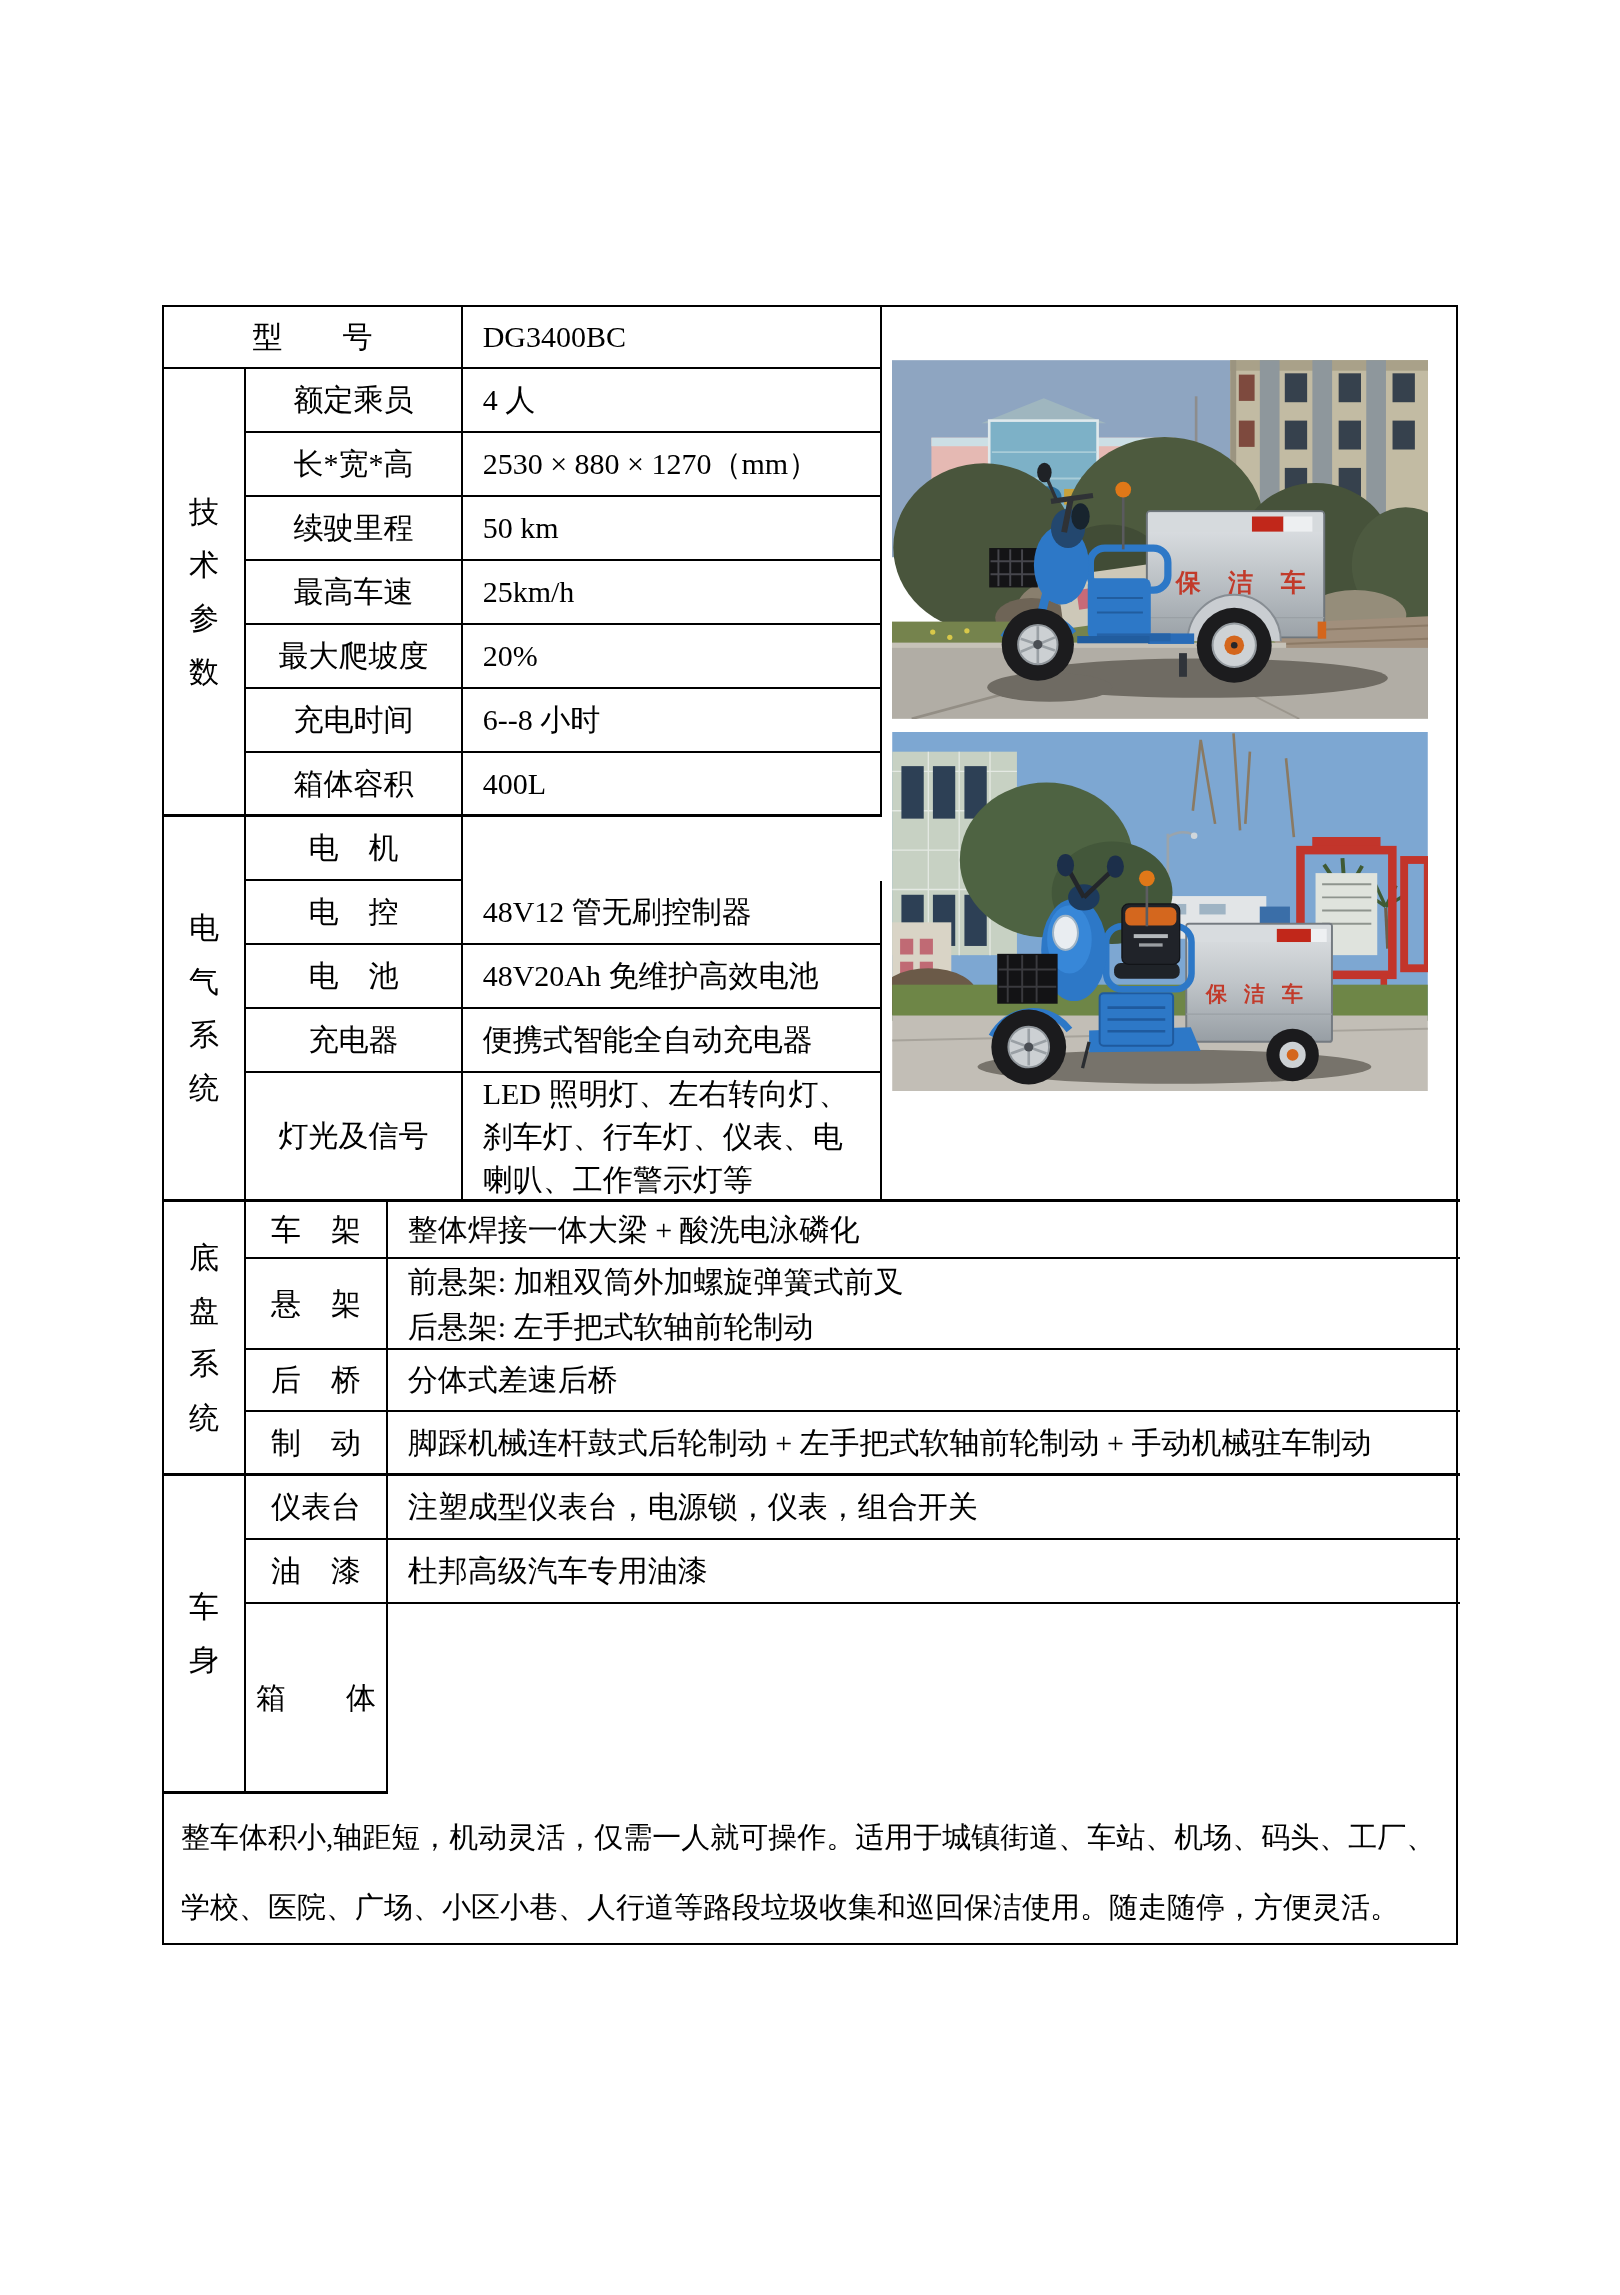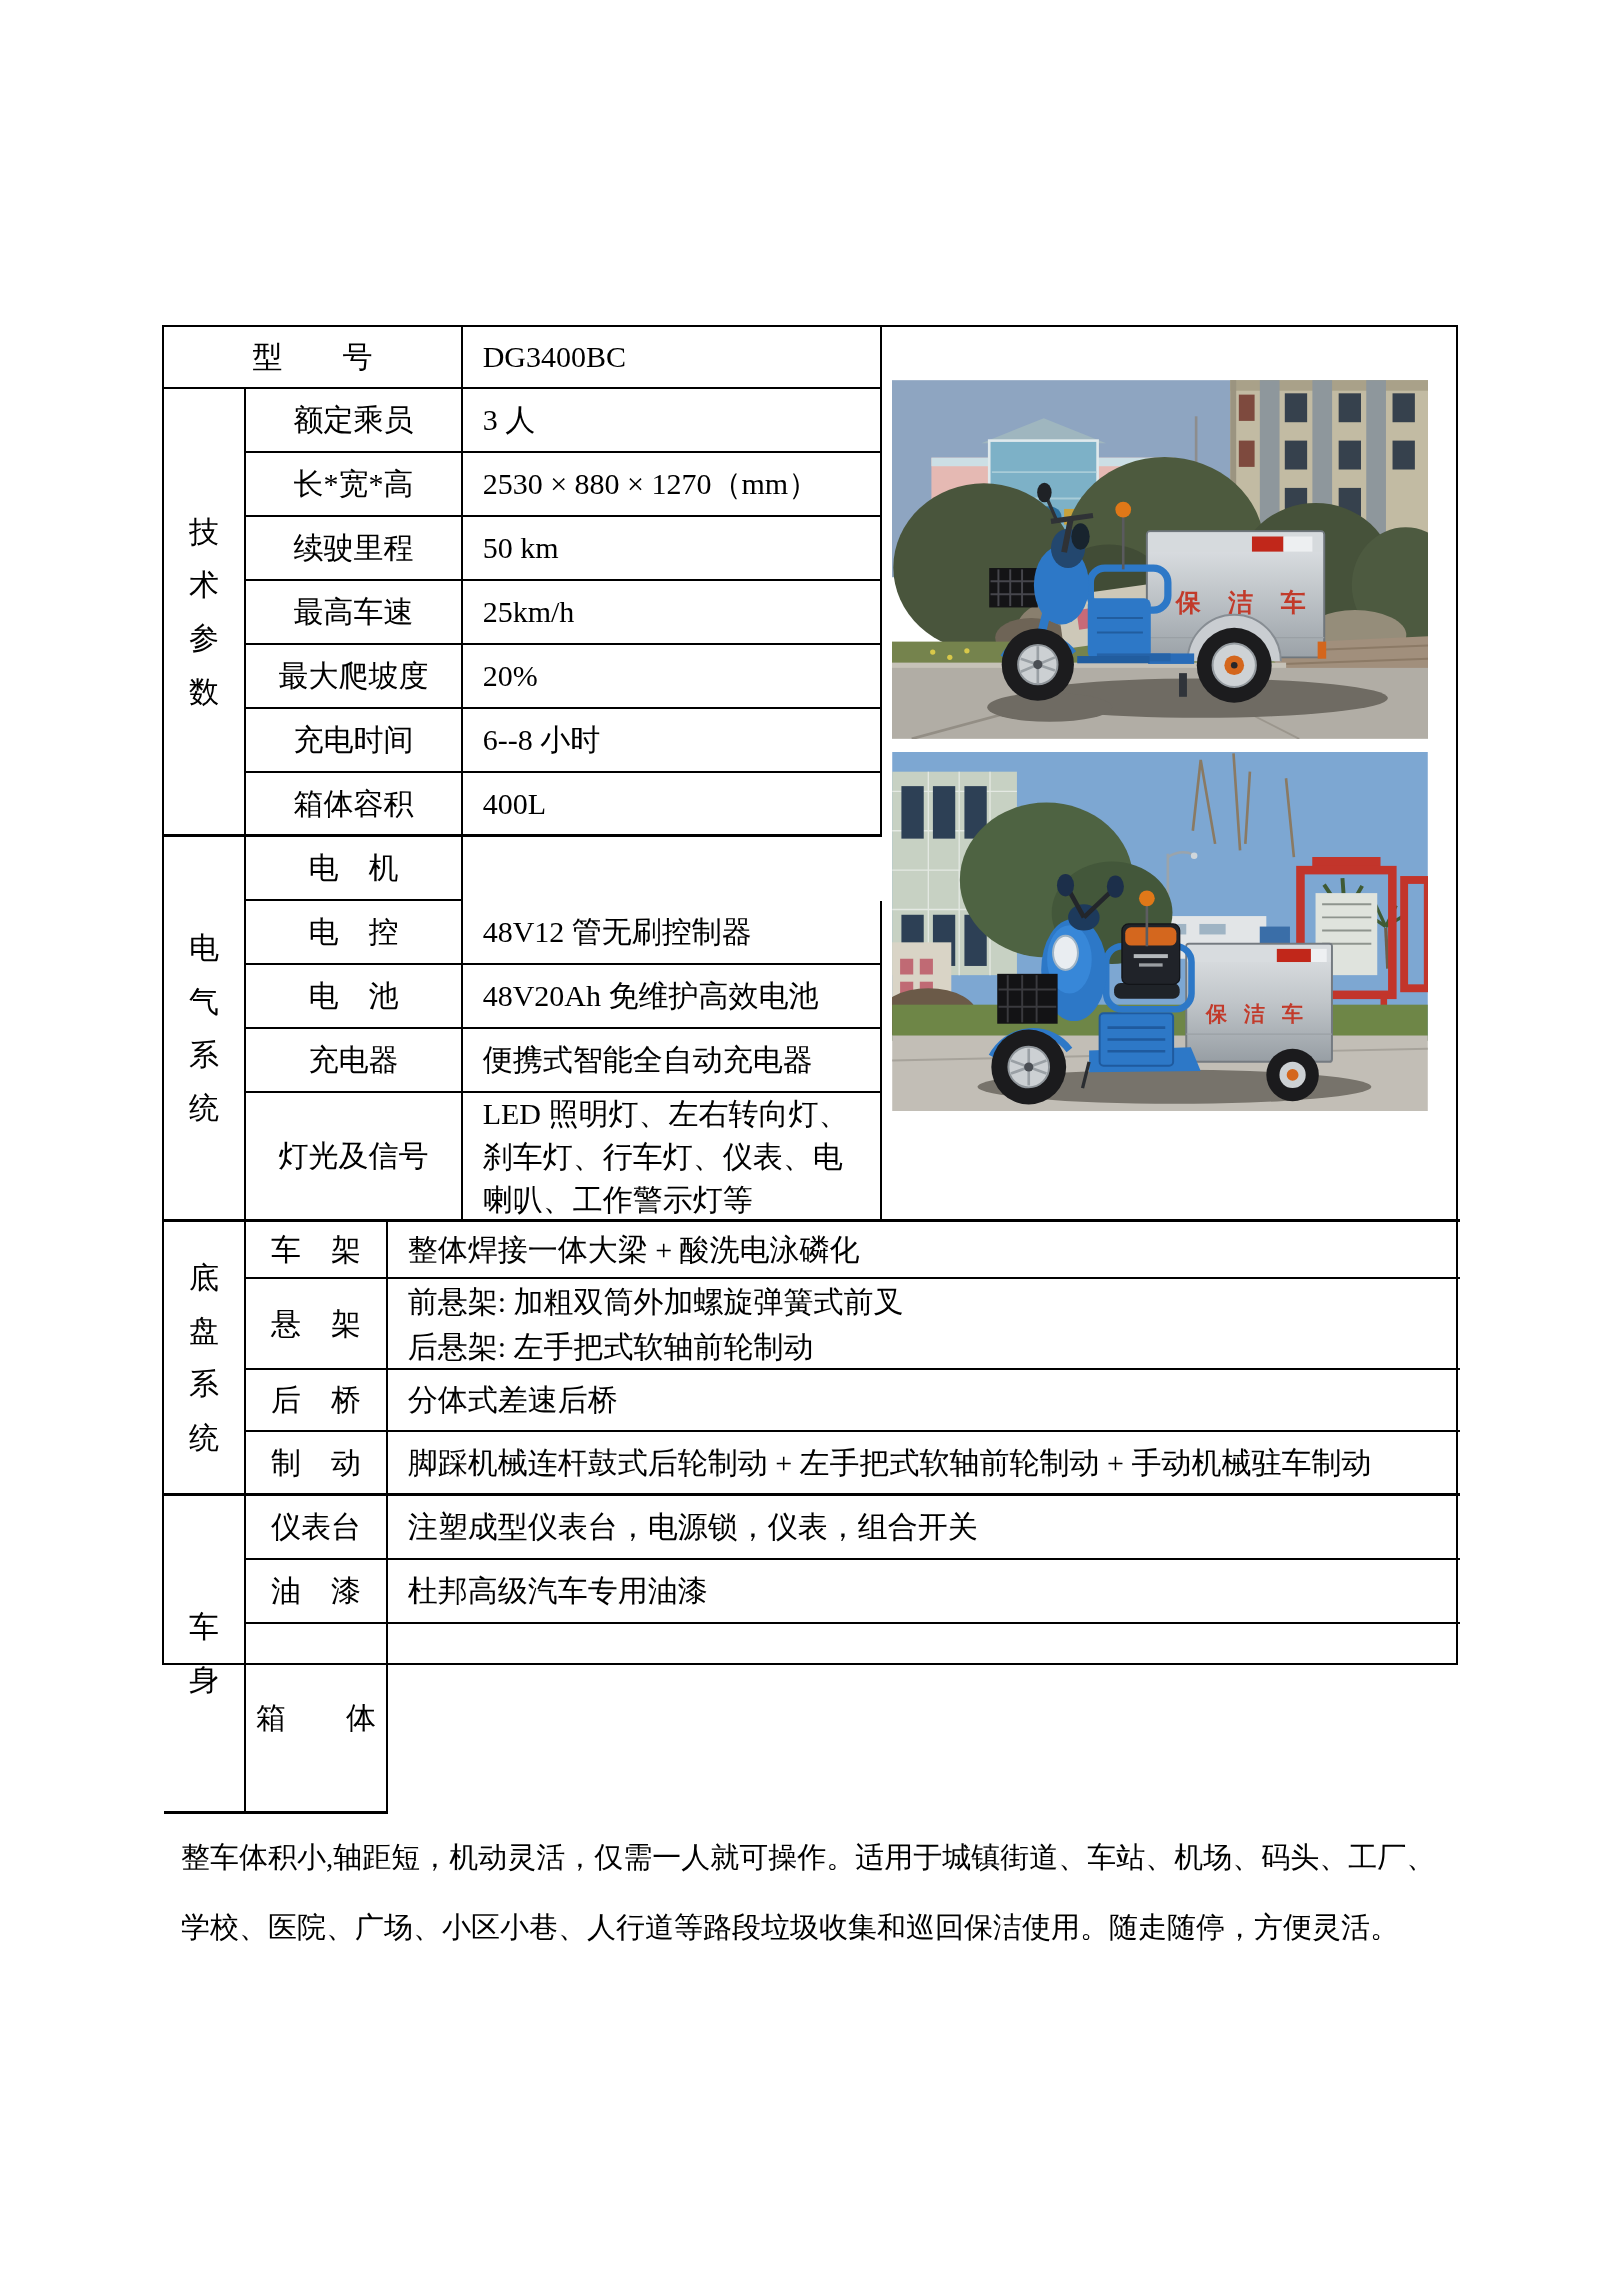--- a/index.html
+++ b/index.html
@@ -1,20 +1,20 @@
 <!DOCTYPE html>
 <html style="font-size:10.5px"><head>
 <meta charset="utf-8">
 <style>
   html,body{margin:0;padding:0;background:#e8e8e8;}
   .page{position:relative;width:1621px;height:2295px;background:#ffffff;margin:0 auto;
         font-family:"Liberation Serif","DejaVu Serif",serif;color:#000;overflow:hidden;}
   .title{position:absolute;left:0;top:194px;width:100%;text-align:center;
          font-size:39px;font-weight:bold;letter-spacing:0.7px;white-space:pre;}
-  .spec{position:absolute;left:162px;top:325px;width:1296px;height:1340px;
+  .spec{position:absolute;left:162px;top:305px;width:1296px;height:1640px;
         display:grid;
         grid-template-columns:82px 142px 75px 419px 578px;
         grid-template-rows:62px repeat(11,64px) 129px 57px 91px 62px 64px 64px 64px 190px 156px;
         border:2.6px solid #000;box-sizing:border-box;background:#fff;}
   .cell{border-right:2px solid #000;border-bottom:2px solid #000;box-sizing:border-box;
         display:flex;align-items:center;font-size:30px;line-height:1.25;overflow:hidden;}
   .nr{border-right:none;}
   .nb{border-bottom:none;}
   .bb-thick{border-bottom-width:3.9px;}
   .lab{justify-content:center;text-align:center;white-space:pre;}
@@ -333,21 +333,21 @@
     </div>
 
     <div class="cell grp bb-thick" style="grid-area:2/1/9/2">
       <span>技</span>
       <span>术</span>
       <span>参</span>
       <span>数</span>
     </div>
     <div class="cell lab" style="grid-area:2/2/3/4"><span>额定乘员</span></div>
     <div class="cell val" style="grid-area:2/4/3/5">
-        <span>3 人</span>
+        <span>4 人</span>
       </div>
     <div class="cell lab" style="grid-area:3/2/4/4"><span>长*宽*高</span></div>
     <div class="cell val" style="grid-area:3/4/4/5">
         <span>2530 × 880 × 1270（mm）</span>
       </div>
     <div class="cell lab" style="grid-area:4/2/5/4"><span>续驶里程</span></div>
     <div class="cell val" style="grid-area:4/4/5/5">
         <span>50 km</span>
       </div>
     <div class="cell lab" style="grid-area:5/2/6/4"><span>最高车速</span></div>

